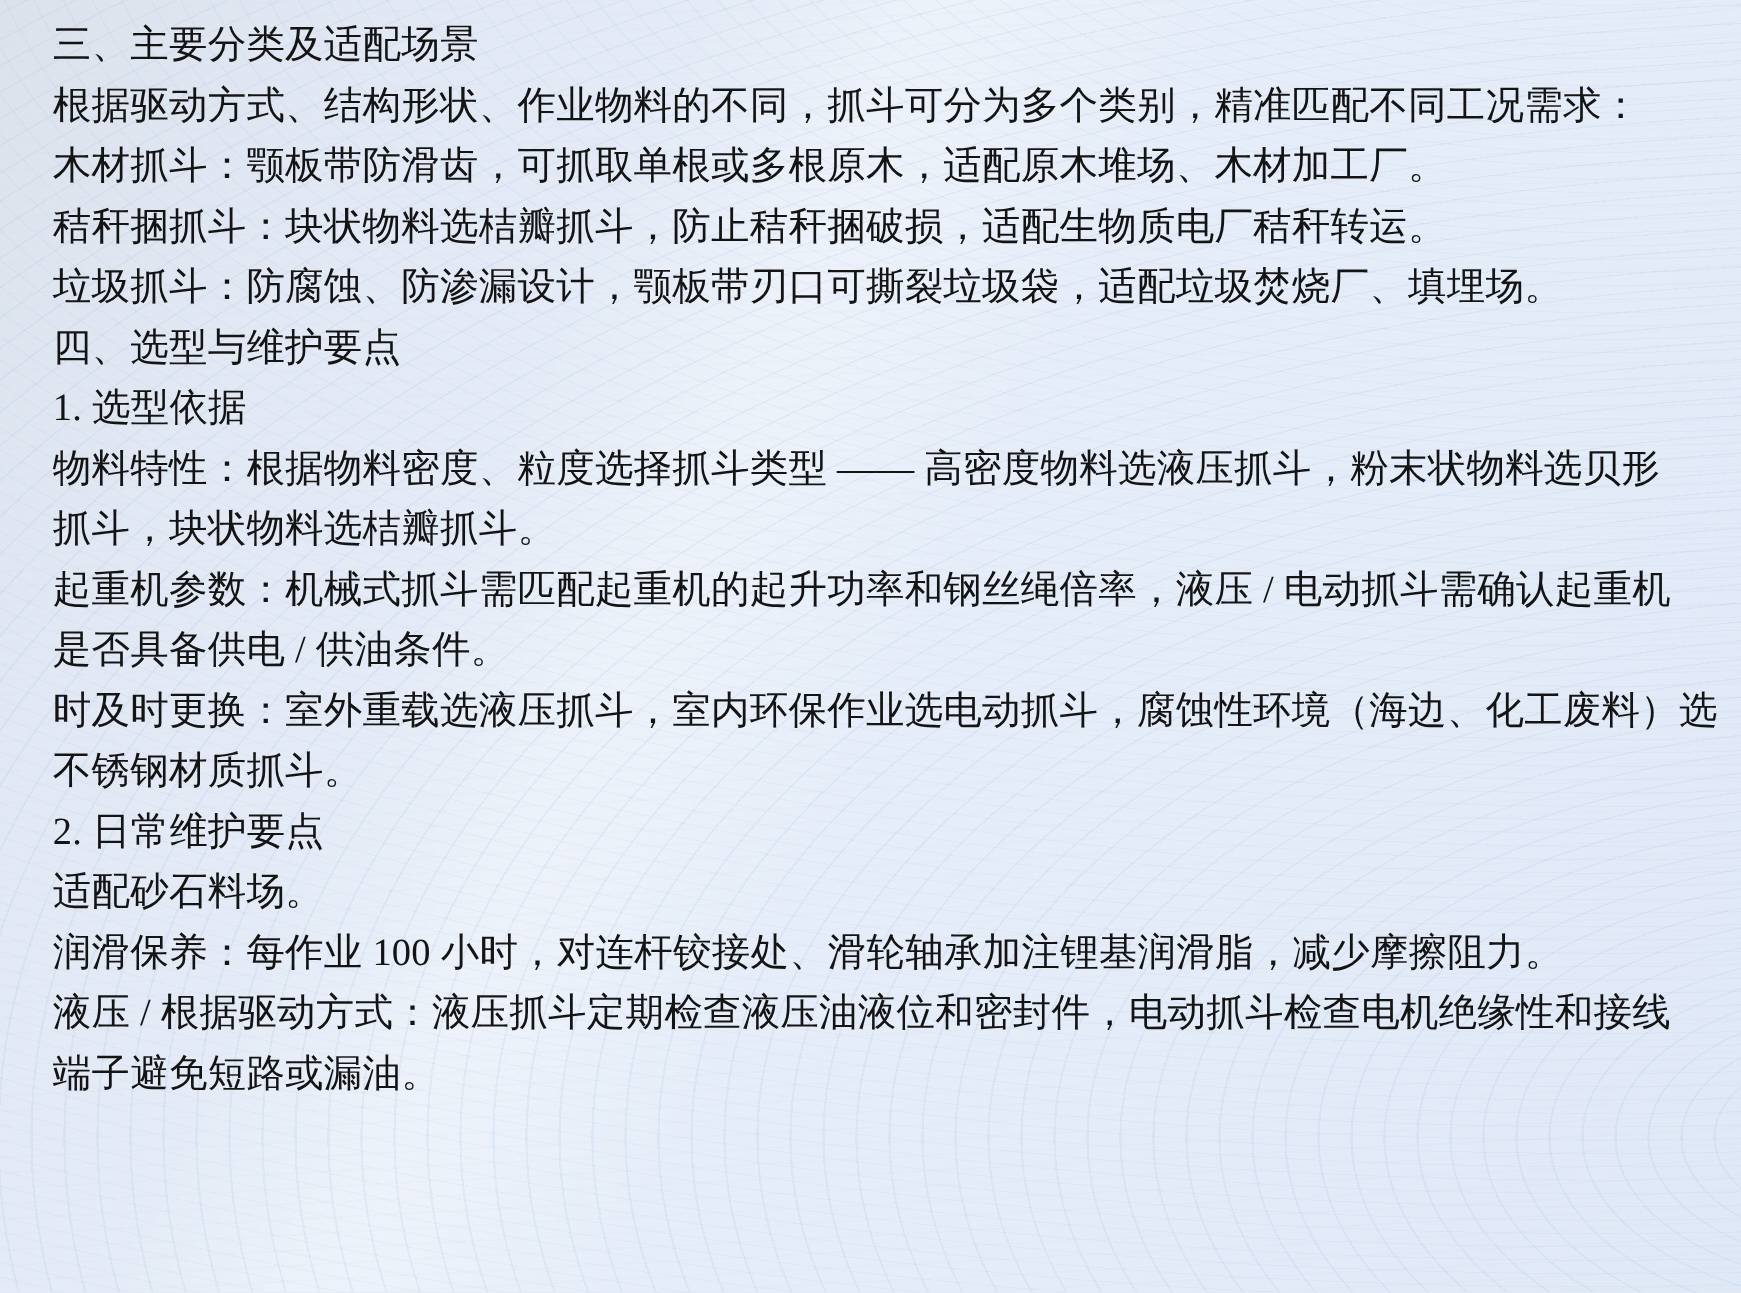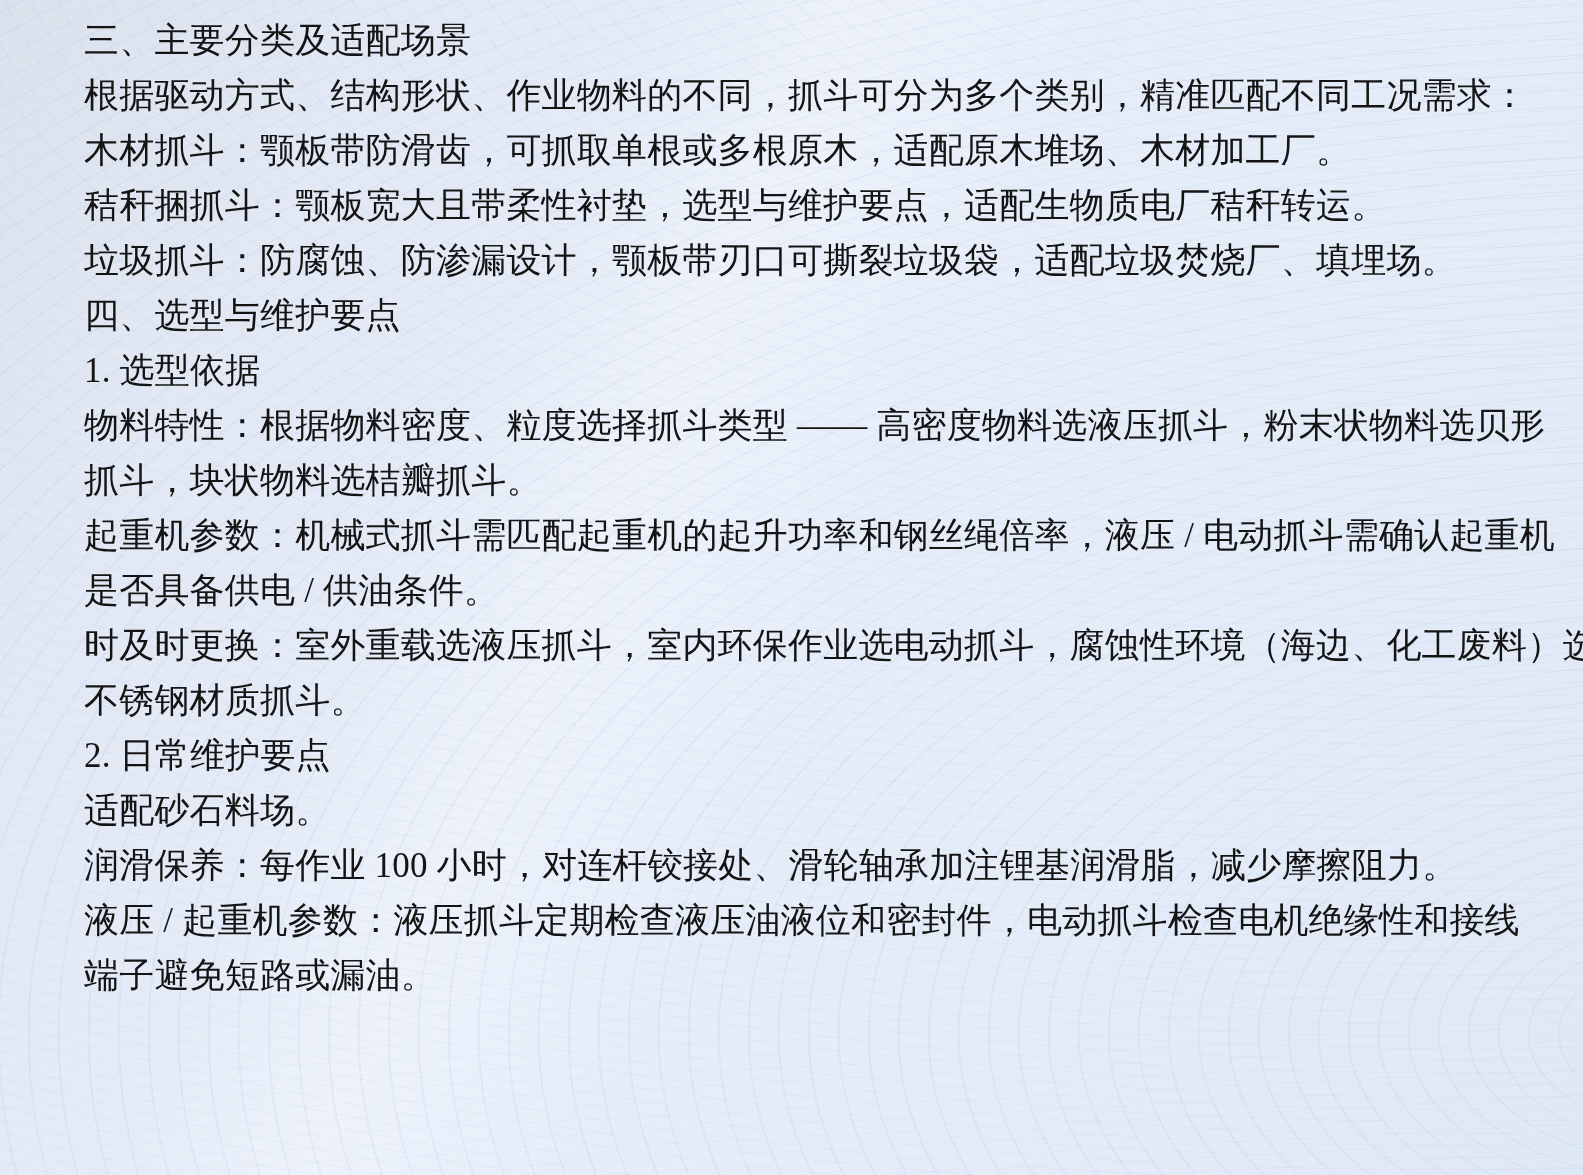--- a/index.html
+++ b/index.html
@@ -67,44 +67,43 @@
     top: 13px;
     right: 24px;
     color: #141414;
   }
   .line {
     height: 55px;
     line-height: 55px;
     font-size: 35px;
     white-space: nowrap;
     letter-spacing: 0.2px;
-    margin-left: 36px;
   }
 </style>
 </head>
 <body>
 
 <div class="bg-base"></div>
 <div class="bg-sheen"></div>
 <div class="bg-waves-top"></div>
 <div class="bg-waves-right"></div>
 <div class="bg-ripple"></div>
 
 <div class="doc">
   <div class="line">三、主要分类及适配场景</div>
   <div class="line">根据驱动方式、结构形状、作业物料的不同，抓斗可分为多个类别，精准匹配不同工况需求：</div>
   <div class="line">木材抓斗：颚板带防滑齿，可抓取单根或多根原木，适配原木堆场、木材加工厂。</div>
-  <div class="line">秸秆捆抓斗：颚板宽大且带柔性衬垫，选型与维护要点，适配生物质电厂秸秆转运。</div>
+  <div class="line">秸秆捆抓斗：块状物料选桔瓣抓斗，防止秸秆捆破损，适配生物质电厂秸秆转运。</div>
   <div class="line">垃圾抓斗：防腐蚀、防渗漏设计，颚板带刃口可撕裂垃圾袋，适配垃圾焚烧厂、填埋场。</div>
   <div class="line">四、选型与维护要点</div>
   <div class="line">1. 选型依据</div>
   <div class="line">物料特性：根据物料密度、粒度选择抓斗类型 —— 高密度物料选液压抓斗，粉末状物料选贝形</div>
   <div class="line">抓斗，块状物料选桔瓣抓斗。</div>
   <div class="line">起重机参数：机械式抓斗需匹配起重机的起升功率和钢丝绳倍率，液压 / 电动抓斗需确认起重机</div>
   <div class="line">是否具备供电 / 供油条件。</div>
   <div class="line">时及时更换：室外重载选液压抓斗，室内环保作业选电动抓斗，腐蚀性环境（海边、化工废料）选</div>
   <div class="line">不锈钢材质抓斗。</div>
   <div class="line">2. 日常维护要点</div>
   <div class="line">适配砂石料场。</div>
   <div class="line">润滑保养：每作业 100 小时，对连杆铰接处、滑轮轴承加注锂基润滑脂，减少摩擦阻力。</div>
-  <div class="line">液压 / 起重机参数：液压抓斗定期检查液压油液位和密封件，电动抓斗检查电机绝缘性和接线</div>
+  <div class="line">液压 / 根据驱动方式：液压抓斗定期检查液压油液位和密封件，电动抓斗检查电机绝缘性和接线</div>
   <div class="line">端子避免短路或漏油。</div>
 </div>
 
 </body></html>

